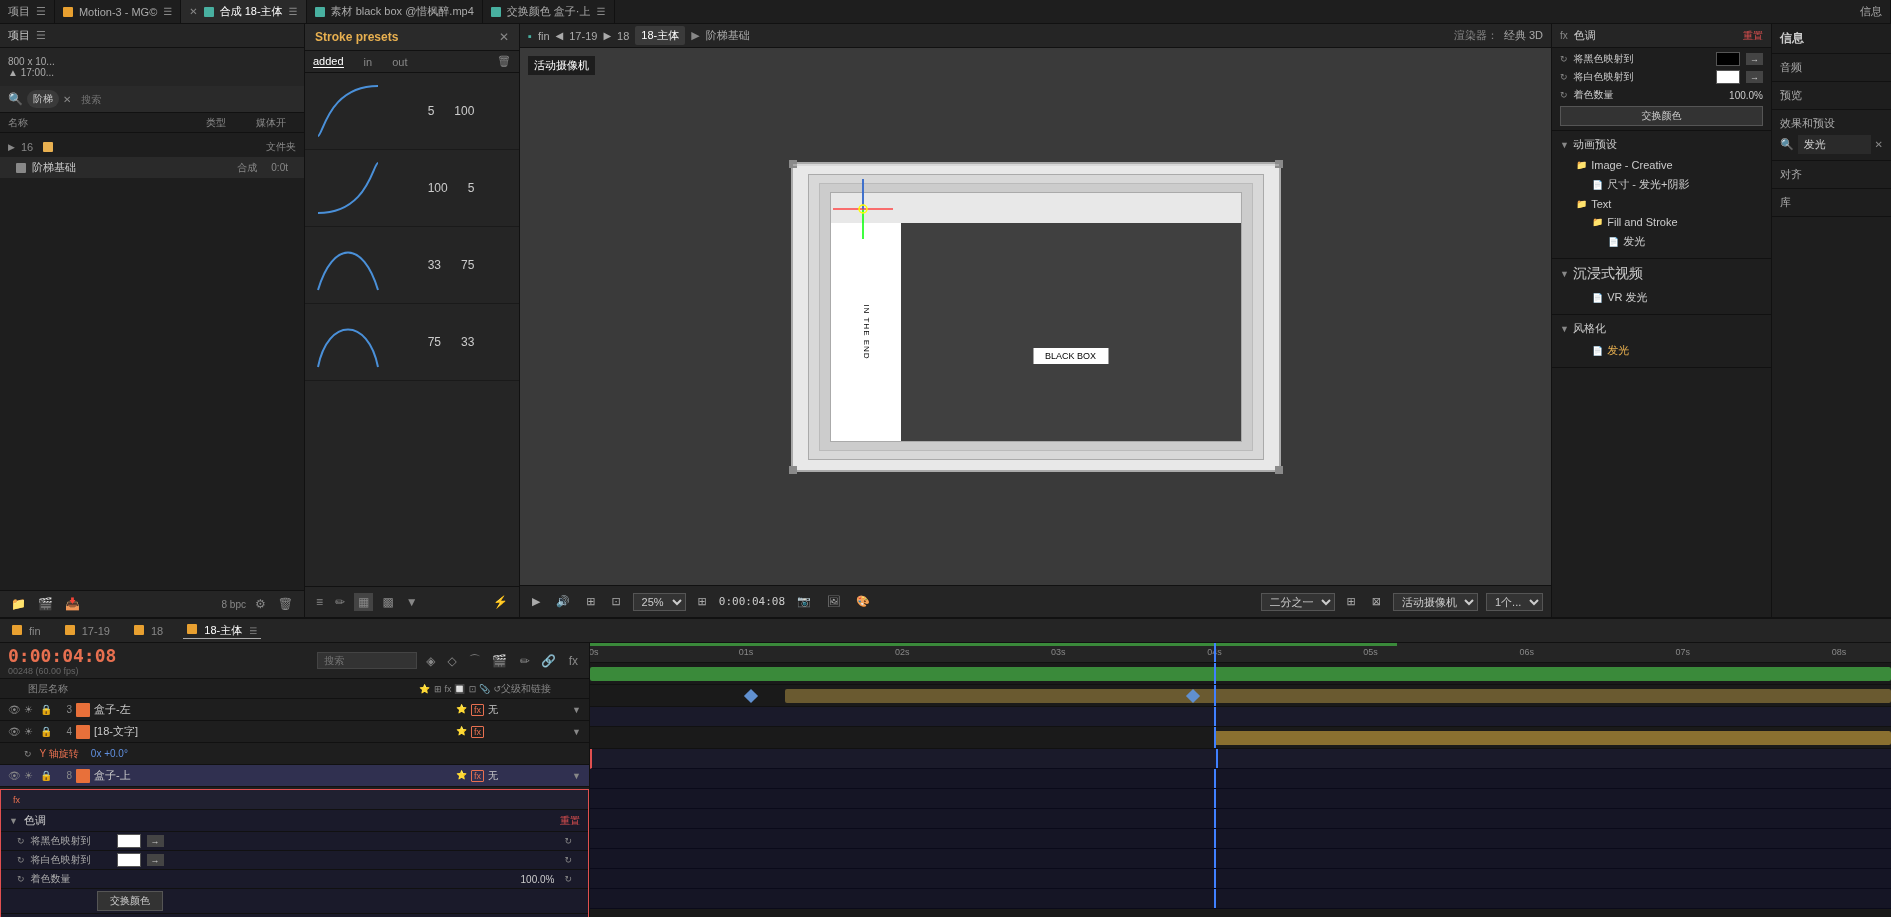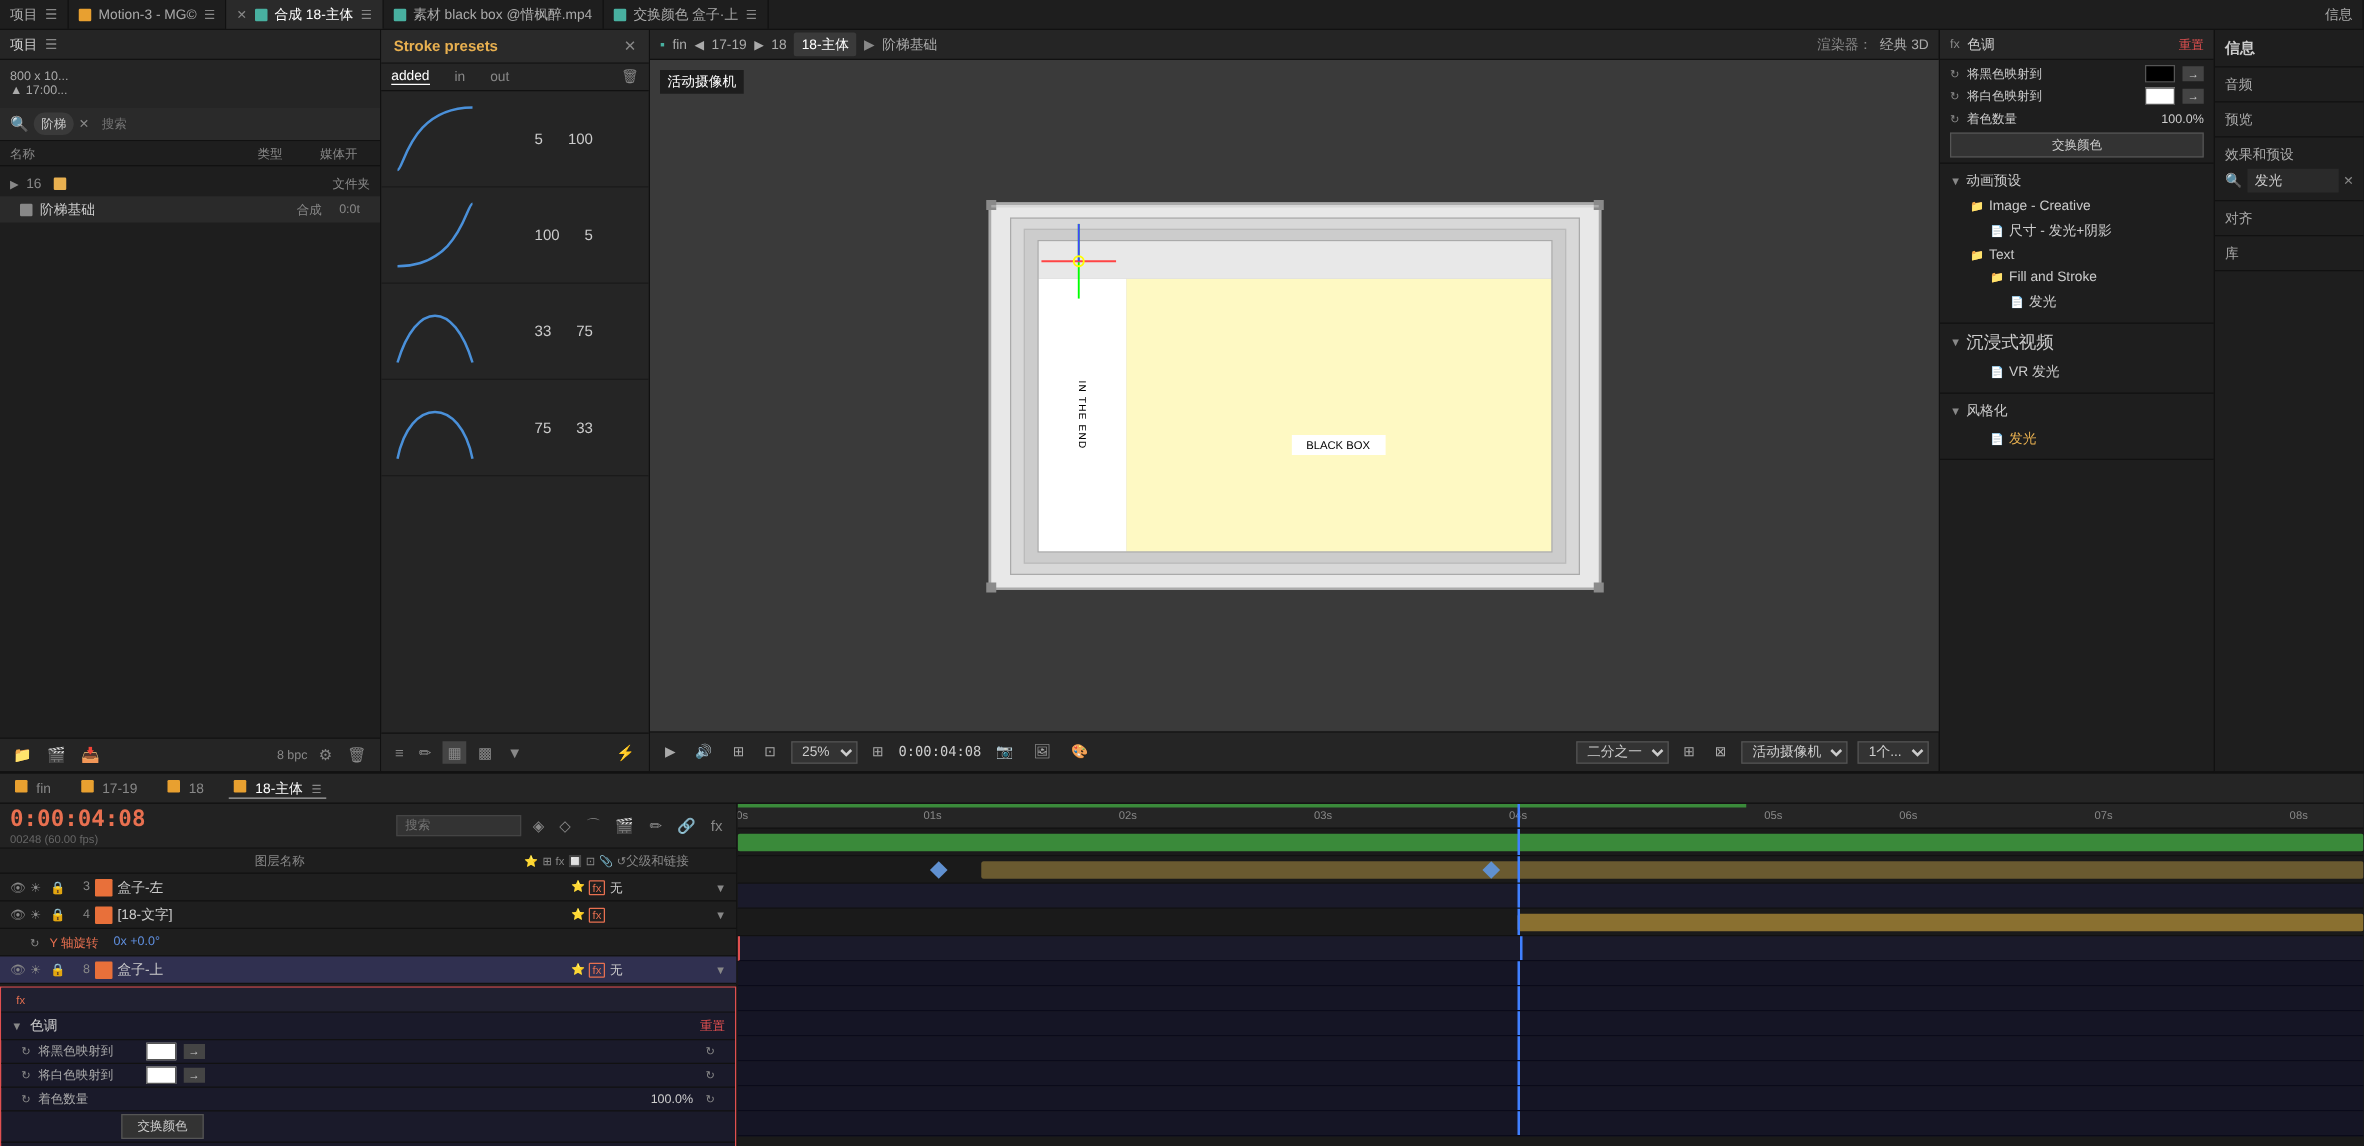--- a/index.html
+++ b/index.html
@@ -800,21 +800,21 @@
 
         <div style="position:absolute; top:-4px; left:-4px; width:8px; height:8px; background:#8a8a8a;"></div>
         <div style="position:absolute; top:-4px; right:-4px; width:8px; height:8px; background:#8a8a8a;"></div>
         <div style="position:absolute; bottom:-4px; left:-4px; width:8px; height:8px; background:#8a8a8a;"></div>
         <div style="position:absolute; bottom:-4px; right:-4px; width:8px; height:8px; background:#8a8a8a;"></div>
 
         <div style="position:absolute; top:10px; left:15px; right:15px; bottom:10px; border:1px solid #aaa; background:#d8d8d8;">
           <div style="position:absolute; top:8px; left:10px; right:10px; bottom:8px; border:1px solid #bbb; background:#ccc;">
             <div style="position:absolute; top:8px; left:10px; right:10px; bottom:8px; border:1px solid #aaa; background:#c8c8c8;">
 
-              <div style="position:absolute; top:30px; left:70px; right:0; bottom:0; background:#fef9c3;">
+              <div style="position:absolute; top:30px; left:70px; right:0; bottom:0; background:#404040;">
 
                 <div style="position:absolute; bottom:35%; left:50%; transform:translateX(-50%); background:#fff; padding:3px 12px; font-size:9px; color:#000; white-space:nowrap;">BLACK BOX</div>
               </div>
 
               <div style="position:absolute; top:30px; left:0; width:70px; bottom:0; background:#fff;">
                 <div style="position:absolute; top:50%; left:50%; transform:translate(-50%,-50%) rotate(90deg); white-space:nowrap; font-size:8px; color:#000; letter-spacing:1px;">IN THE END</div>
               </div>
 
               <div style="position:absolute; top:0; left:0; right:0; height:30px; background:#e8e8e8;"></div>
             </div>
@@ -1006,21 +1006,21 @@
         <button class="tl-btn" title="关键帧">◇</button>
         <button class="tl-btn" title="运动路径">⌒</button>
         <button class="tl-btn" title="合成">🎬</button>
         <button class="tl-btn" title="绘制">✏</button>
         <button class="tl-btn" title="链接">🔗</button>
         <button class="tl-btn" title="效果">fx</button>
       </div>
 
       <div class="layer-col-headers">
         <span style="width:20px;"></span>
-        <span style="flex:1;text-align:center;">图层名称</span>
+        <span style="flex:1;">图层名称</span>
         <span style="display:flex; gap:3px; color:#888; font-size:9px;">
           <span>⭐</span>
           <span>⊞</span>
           <span>fx</span>
           <span>🔲</span>
           <span>⊡</span>
           <span>📎</span>
           <span>↺</span>
         </span>
         <span style="width:80px;">父级和链接</span>
@@ -1130,21 +1130,21 @@
     </div>
 
     <div class="timeline-tracks">
 
       <div class="timeline-ruler">
         <div class="ruler-label" style="left:0px;">:00s</div>
         <div class="ruler-label" style="left:12%;">01s</div>
         <div class="ruler-label" style="left:24%;">02s</div>
         <div class="ruler-label" style="left:36%;">03s</div>
         <div class="ruler-label" style="left:48%;">04s</div>
-        <div class="ruler-label" style="left:60%;margin-left:48px;">05s</div>
+        <div class="ruler-label" style="left:60%;">05s</div>
         <div class="ruler-label" style="left:72%;">06s</div>
         <div class="ruler-label" style="left:84%;">07s</div>
         <div class="ruler-label" style="left:96%;">08s</div>
 
         <div class="playhead" style="left:48%;"></div>
 
         <div style="position:absolute; top:0; left:0; width:62%; height:3px; background:#3a8a3a;"></div>
       </div>
 
       <div class="track-rows">

